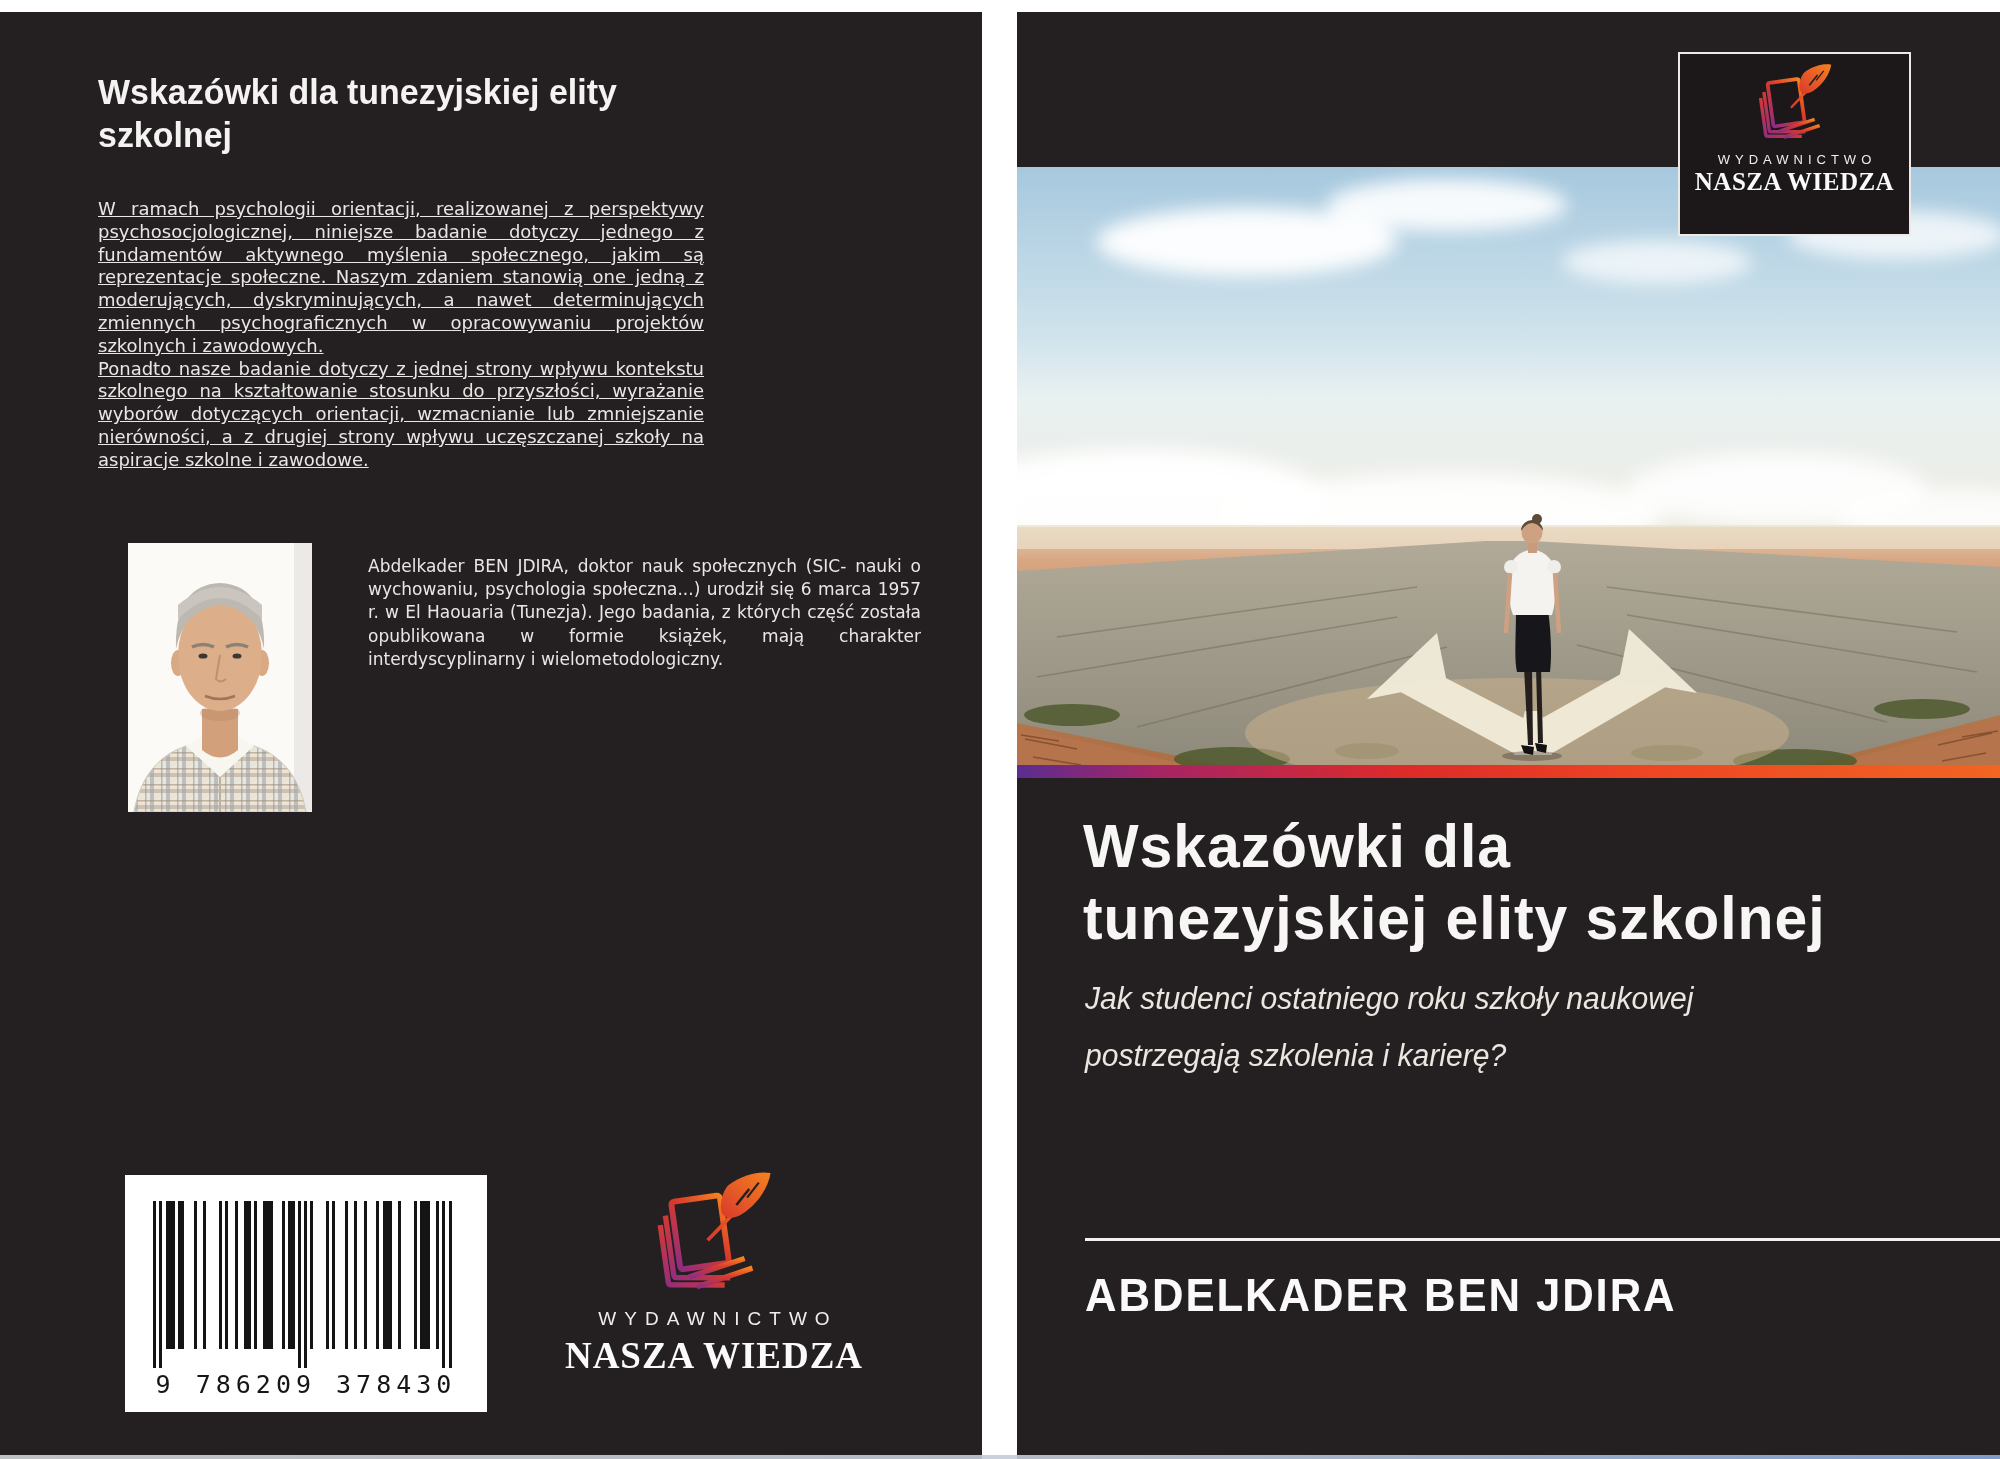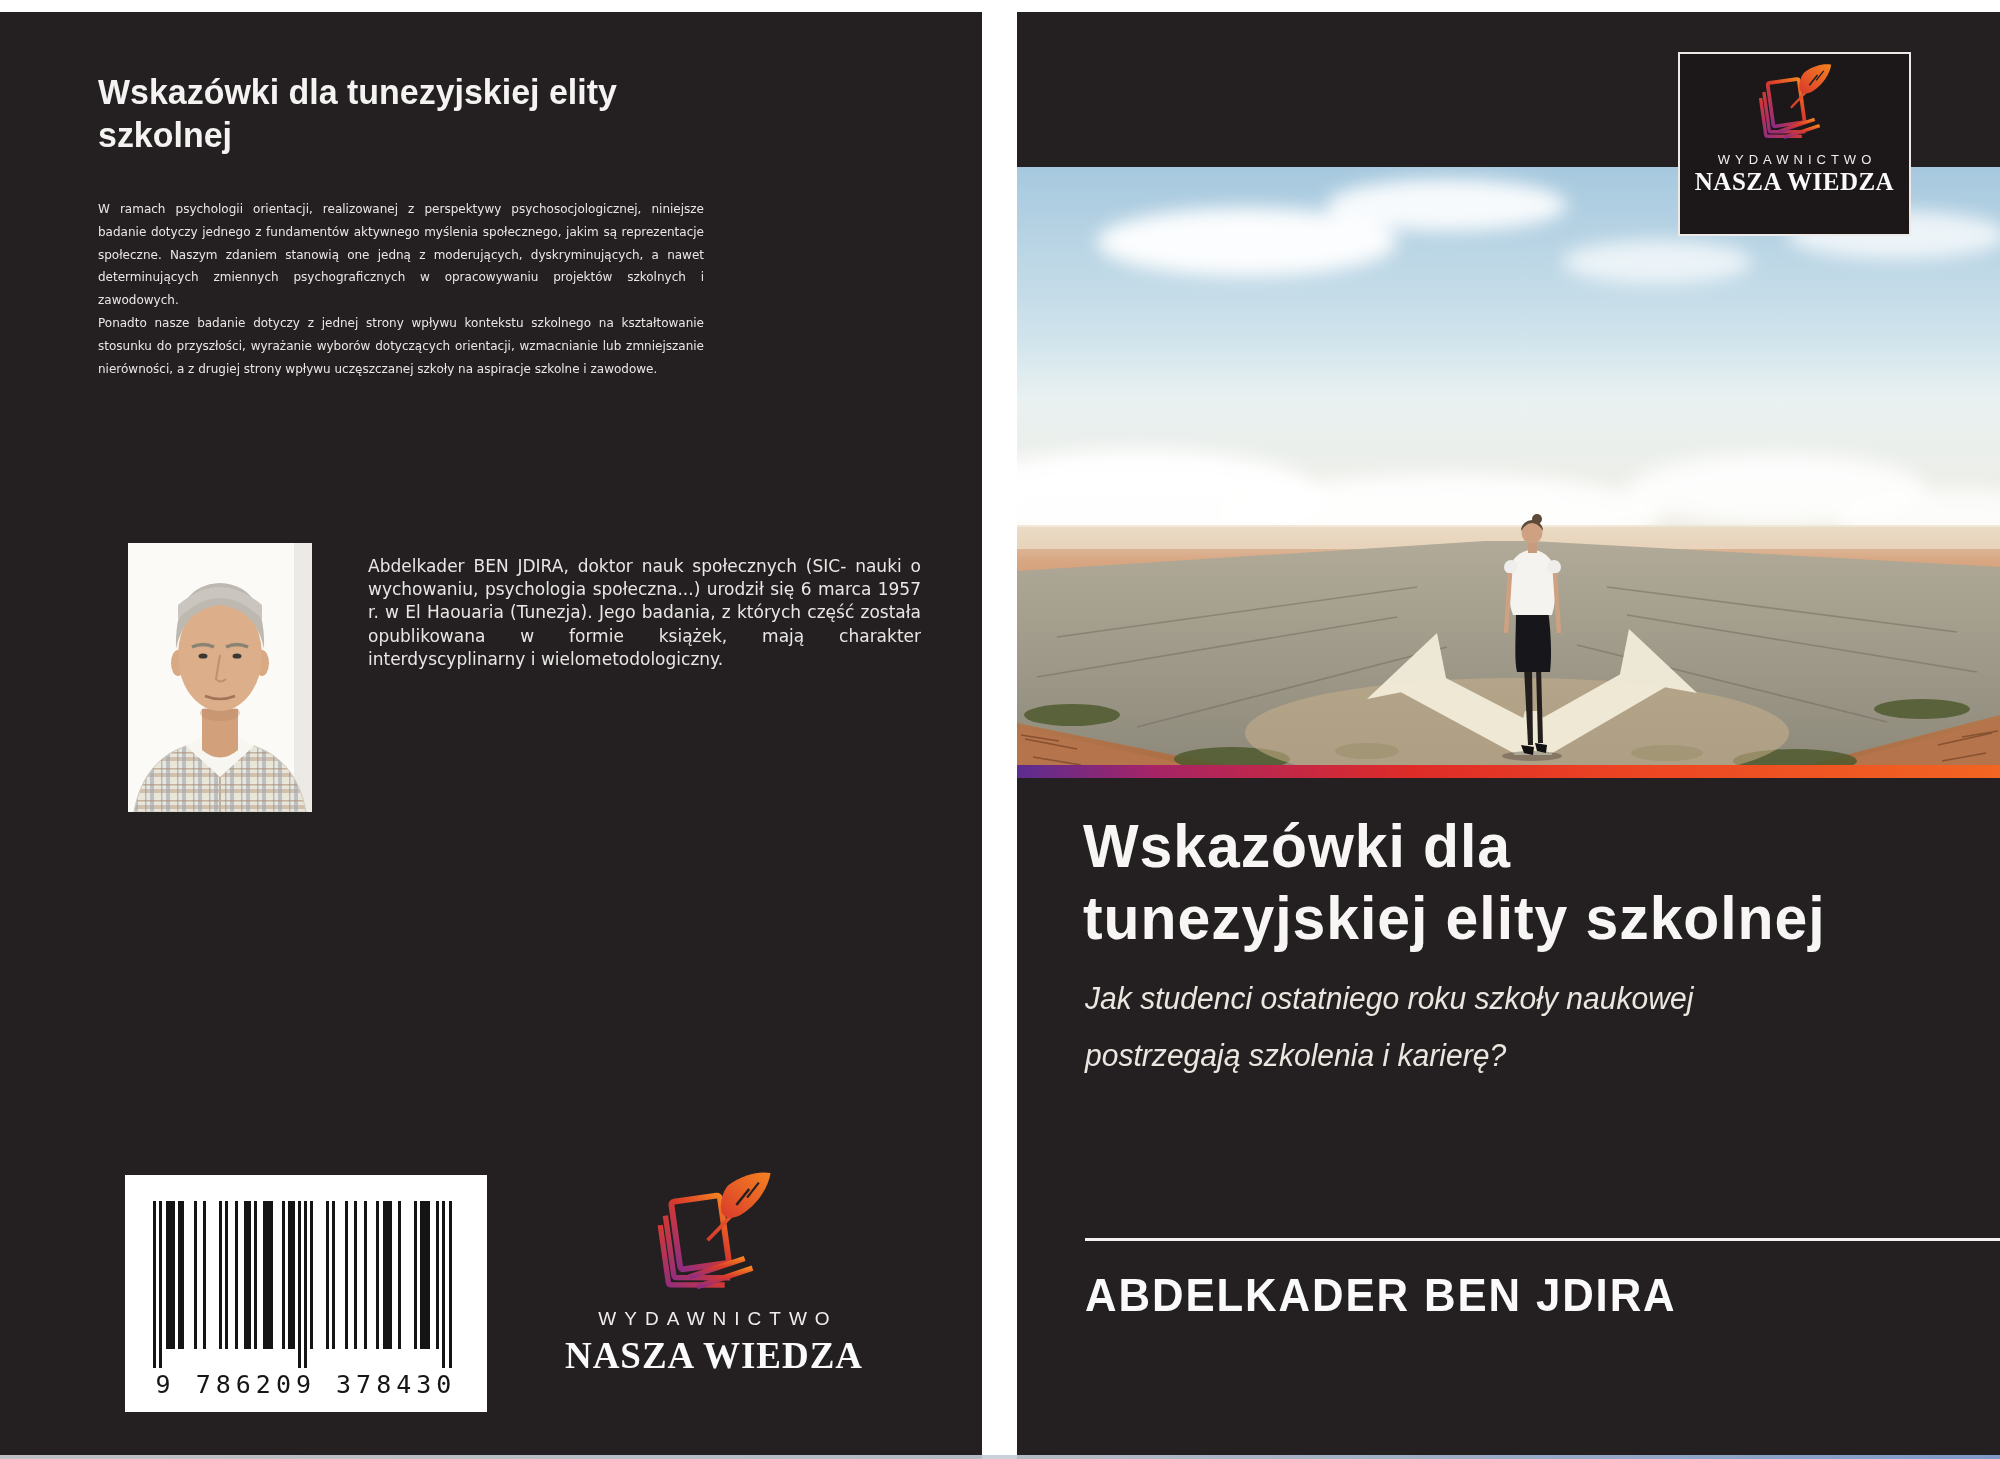--- a/index.html
+++ b/index.html
@@ -12,21 +12,21 @@
   .front-page{left:1017px;width:983px;}
 
   
   .back-title{
     position:absolute;left:98px;top:58px;color:#f4f3f2;
     font-family:"Liberation Sans",sans-serif;font-weight:700;
     font-size:35px;line-height:43px;transform:scaleX(.97);transform-origin:left top;
   }
   .back-blurb{
     position:absolute;left:98px;top:186px;width:606px;color:#e9e7e6;
-    font-size:12px;line-height:22.8px;text-align:justify;
+    font-size:18px;line-height:22.8px;text-align:justify;text-decoration:underline;
   }
   .back-blurb p{margin:0;}
   .author-photo{
     position:absolute;left:128px;top:531px;width:184px;height:269px;
     background:#fbfaf8;overflow:hidden;
   }
   .author-bio{
     position:absolute;left:340px;top:543px;width:553px;color:#e9e7e6;
     font-size:17px;line-height:23.2px;text-align:justify;margin-left:28px;
   }

